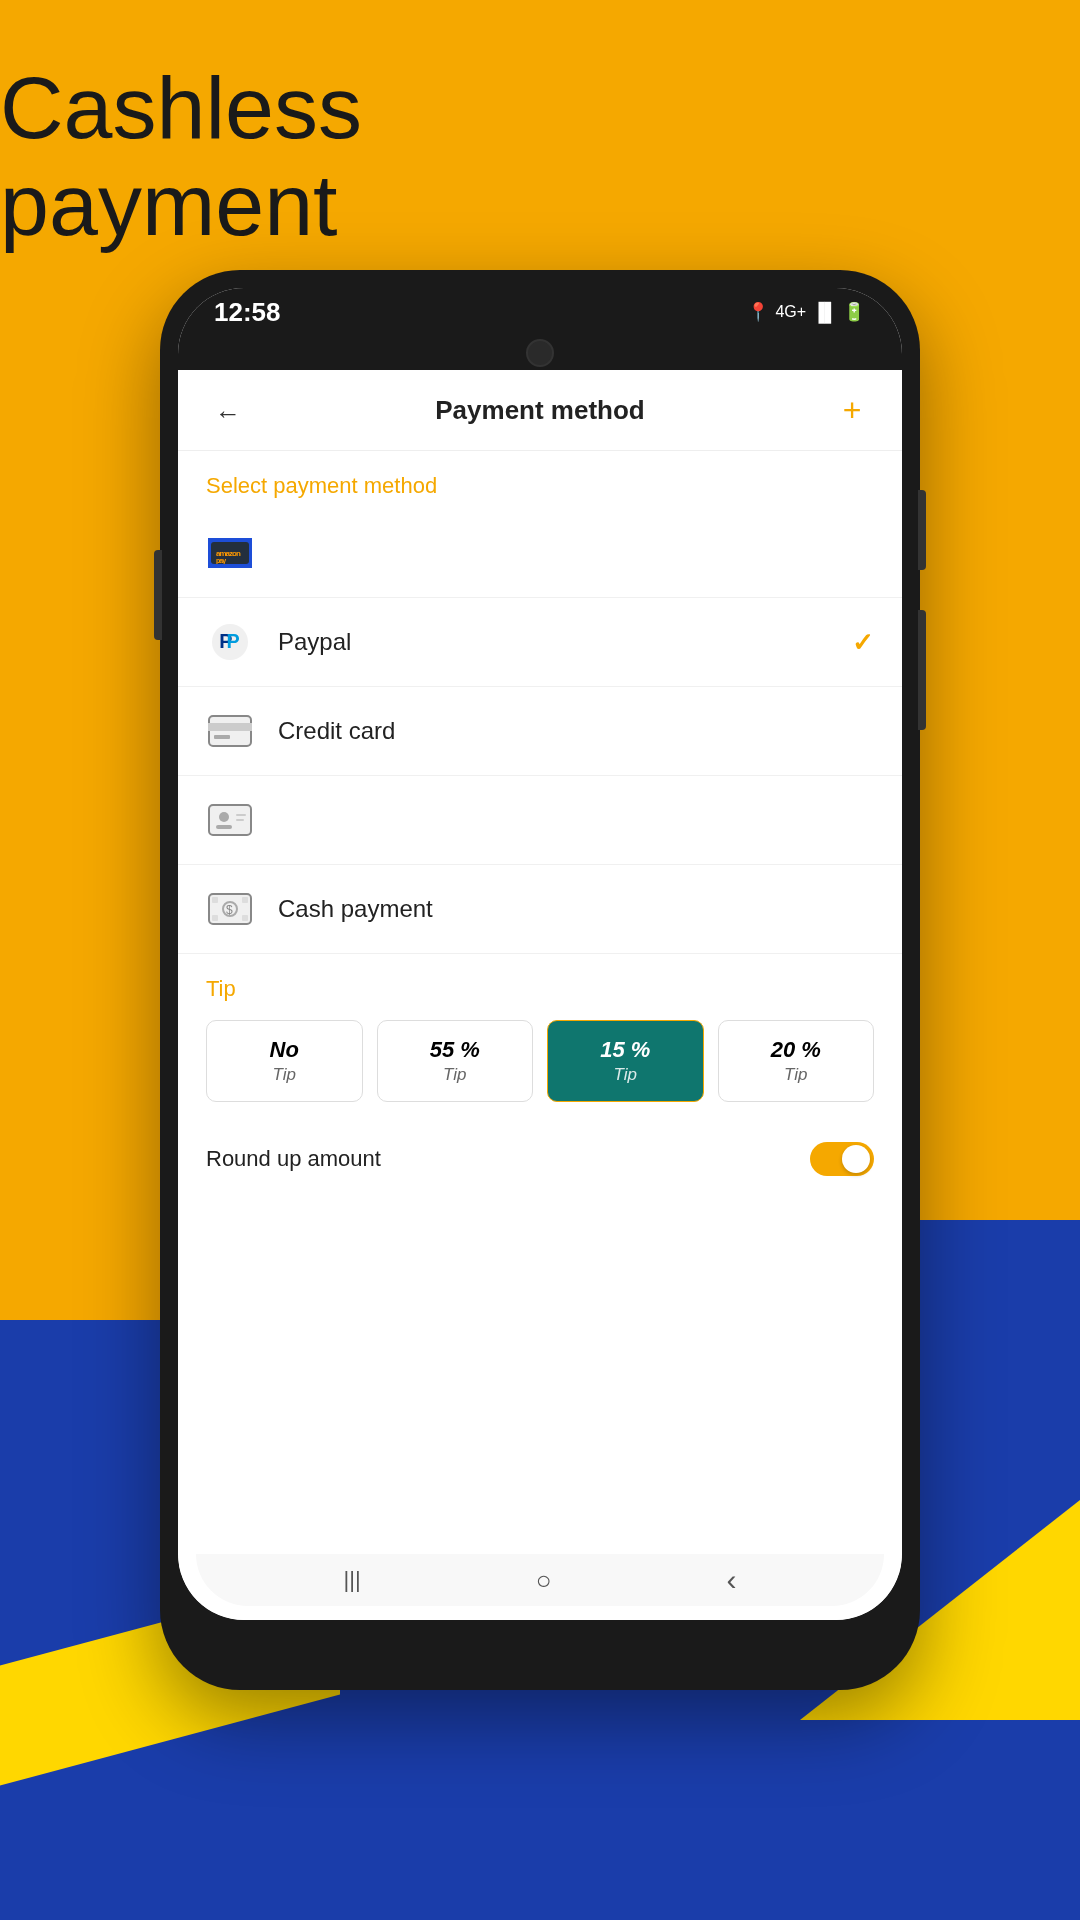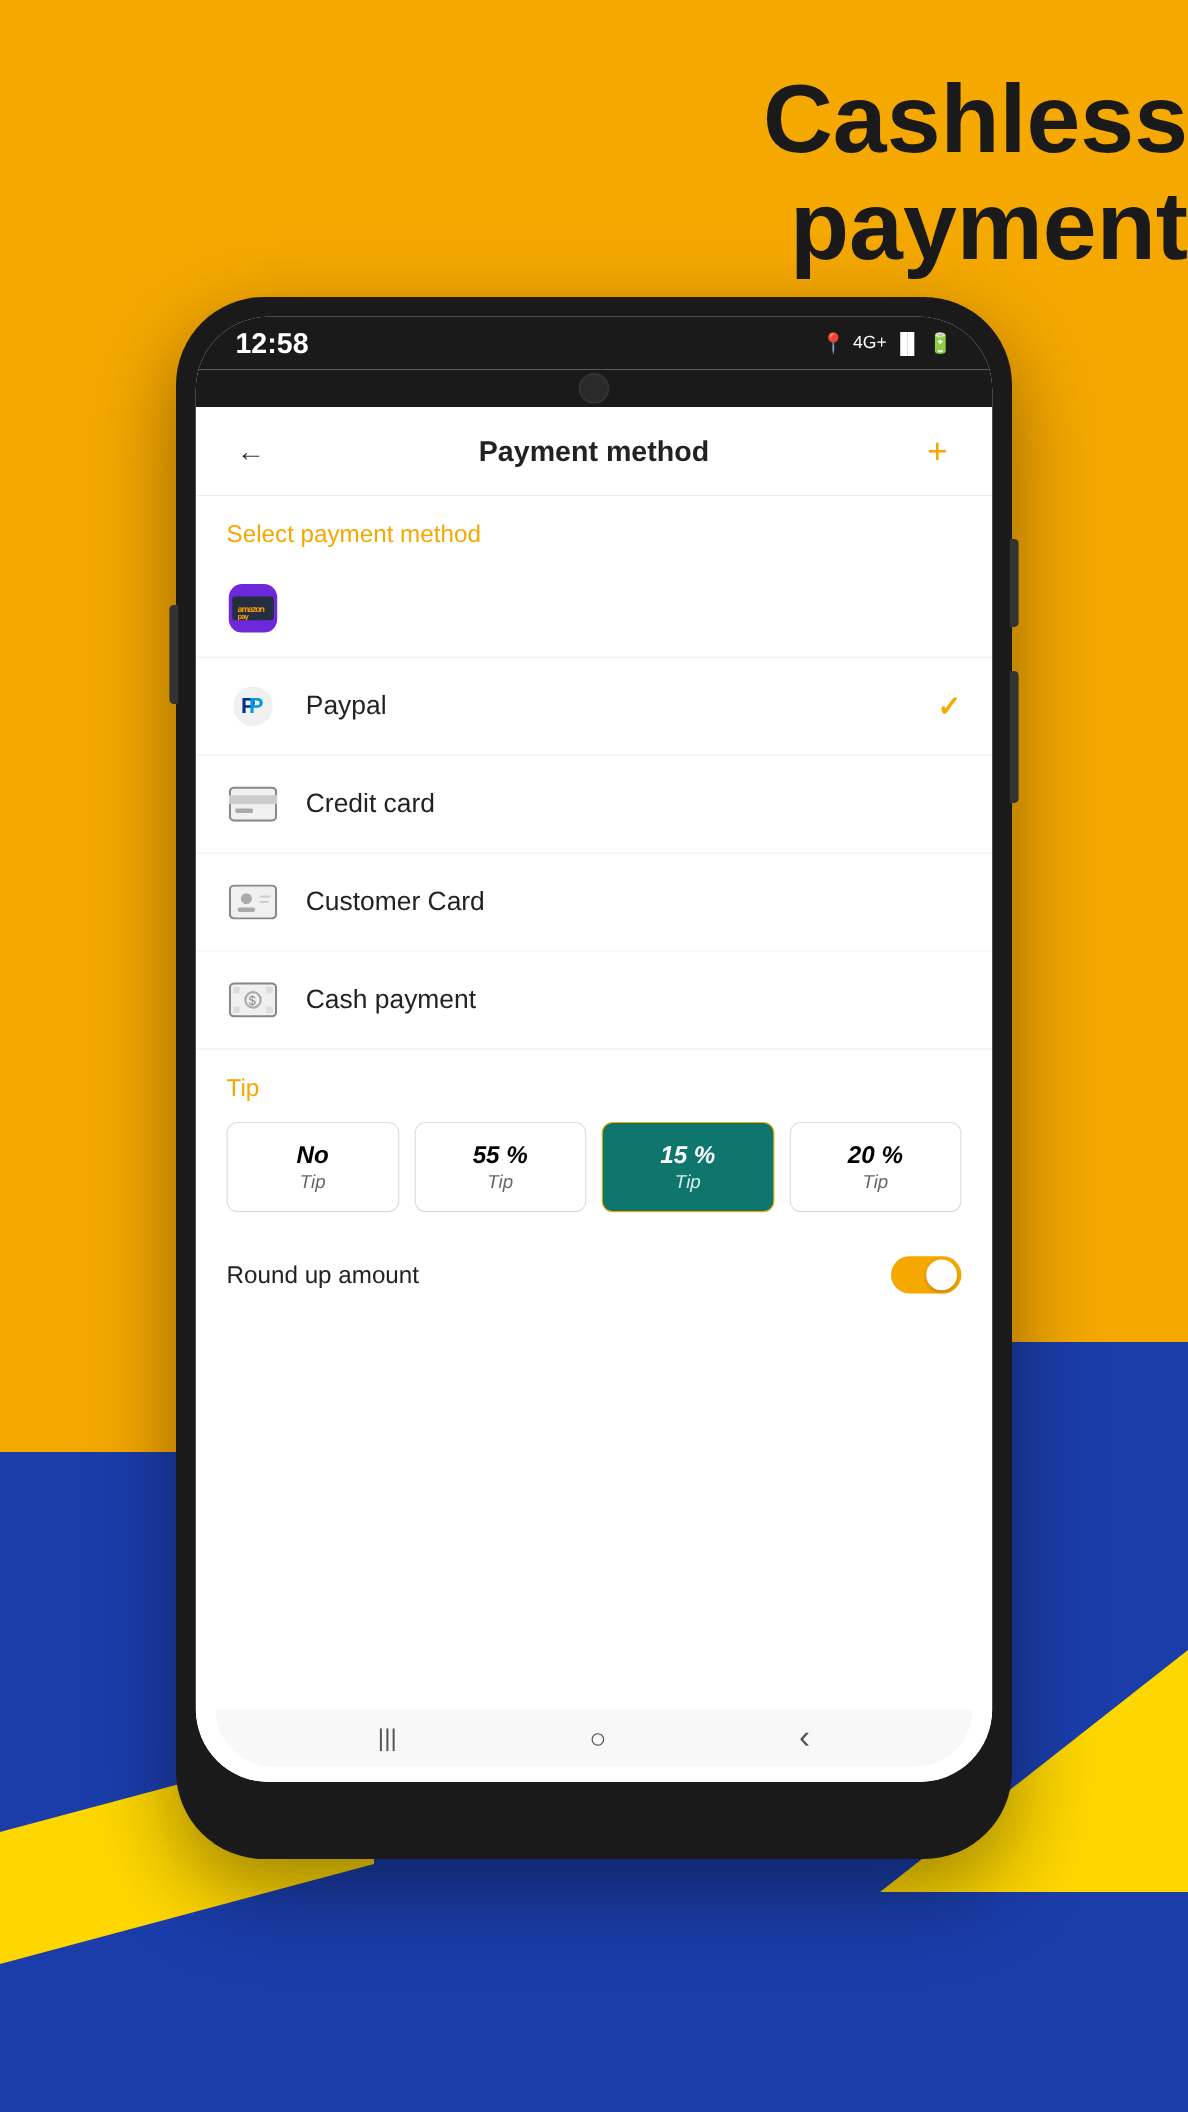--- a/index.html
+++ b/index.html
@@ -51,27 +51,26 @@
       clip-path: polygon(0 100%, 100% 0, 100% 100%);
       z-index: 1;
     }
 
     
     .page-title {
       position: absolute;
       top: 60px;
       left: 0;
       right: 0;
-      text-align: right;
+      text-align: left;
       font-size: 88px;
-      font-weight: 700;
+      font-weight: 400;
       color: #1a1a1a;
       line-height: 1.1;
       z-index: 2;
-      margin-left: 39px;
     }
 
     
     .phone-frame {
       position: absolute;
       top: 270px;
       left: 160px;
       width: 760px;
       height: 1420px;
       background: #1a1a1a;
@@ -226,24 +225,24 @@
       flex: 1;
     }
     .checkmark {
       color: #F5A800;
       font-size: 26px;
       font-weight: 700;
     }
 
     
     .amazon-pay-icon {
-      background: #6d28d9;
-      border-radius: 12px;
+      background: #1d4ed8;
+      border-radius: 0;
       width: 44px;
-      height: 44px;
+      height: 30px;
       display: flex;
       align-items: center;
       justify-content: center;
       font-size: 10px;
       color: #FF9900;
       font-weight: 800;
       letter-spacing: -1px;
     }
 
     
@@ -463,21 +462,20 @@
         <div class="payment-item">
           <div class="payment-icon">
             <svg width="44" height="32" viewBox="0 0 44 32">
               <rect x="1" y="1" width="42" height="30" rx="4" fill="#f0f0f0" stroke="#888" stroke-width="2"></rect>
               <circle cx="16" cy="13" r="5" fill="#aaa"></circle>
               <rect x="8" y="21" width="16" height="4" rx="2" fill="#aaa"></rect>
               <rect x="28" y="10" width="10" height="2" rx="1" fill="#ccc"></rect>
               <rect x="28" y="15" width="8" height="2" rx="1" fill="#ccc"></rect>
             </svg>
           </div>
-          <span class="payment-name">Customer Card</span>
         </div>
 
         <div class="payment-item">
           <div class="payment-icon">
             <svg width="44" height="32" viewBox="0 0 44 32">
               <rect x="1" y="1" width="42" height="30" rx="4" fill="#f0f0f0" stroke="#888" stroke-width="2"></rect>
               <circle cx="22" cy="16" r="7" fill="none" stroke="#aaa" stroke-width="2"></circle>
               <text x="18" y="21" font-size="12" fill="#888" font-family="Arial">$</text>
               <rect x="4" y="4" width="6" height="6" rx="1" fill="#ddd"></rect>
               <rect x="34" y="4" width="6" height="6" rx="1" fill="#ddd"></rect>

